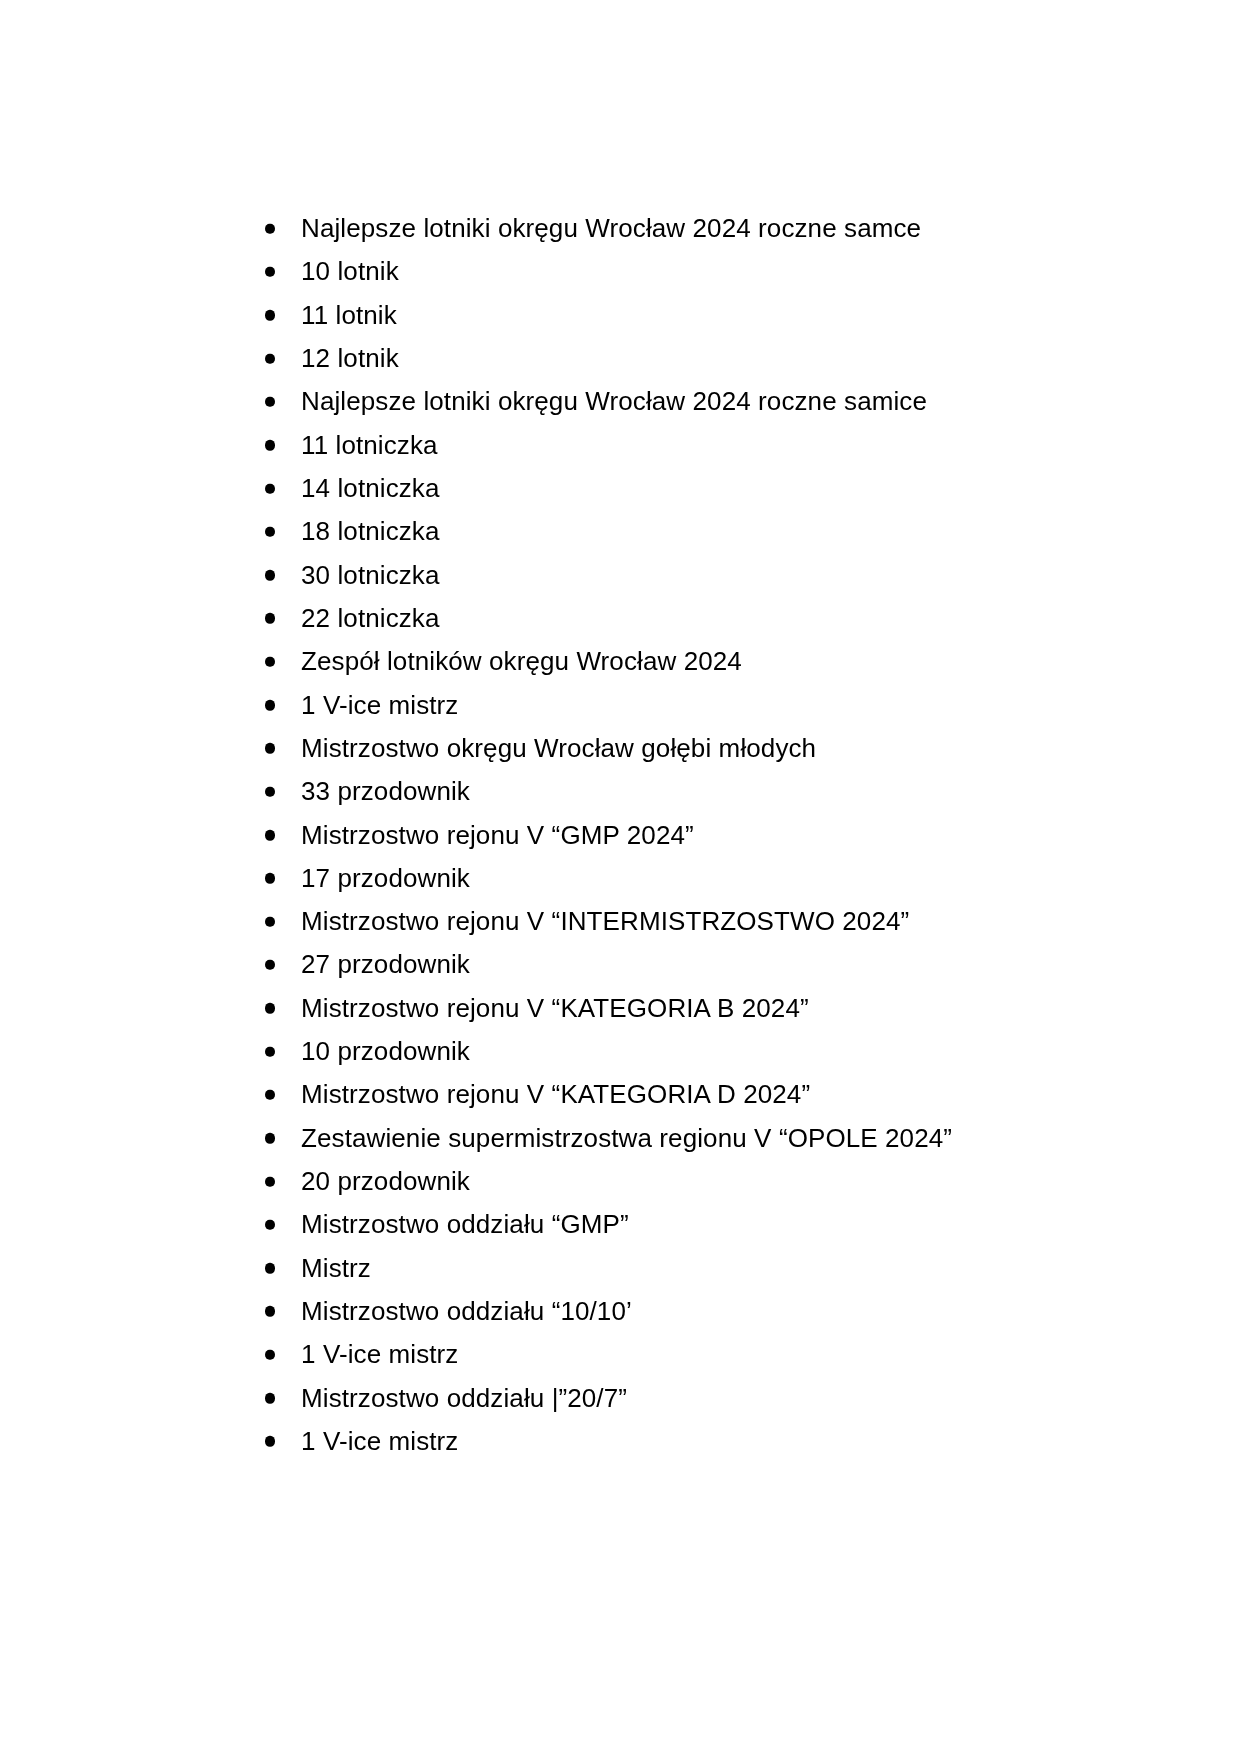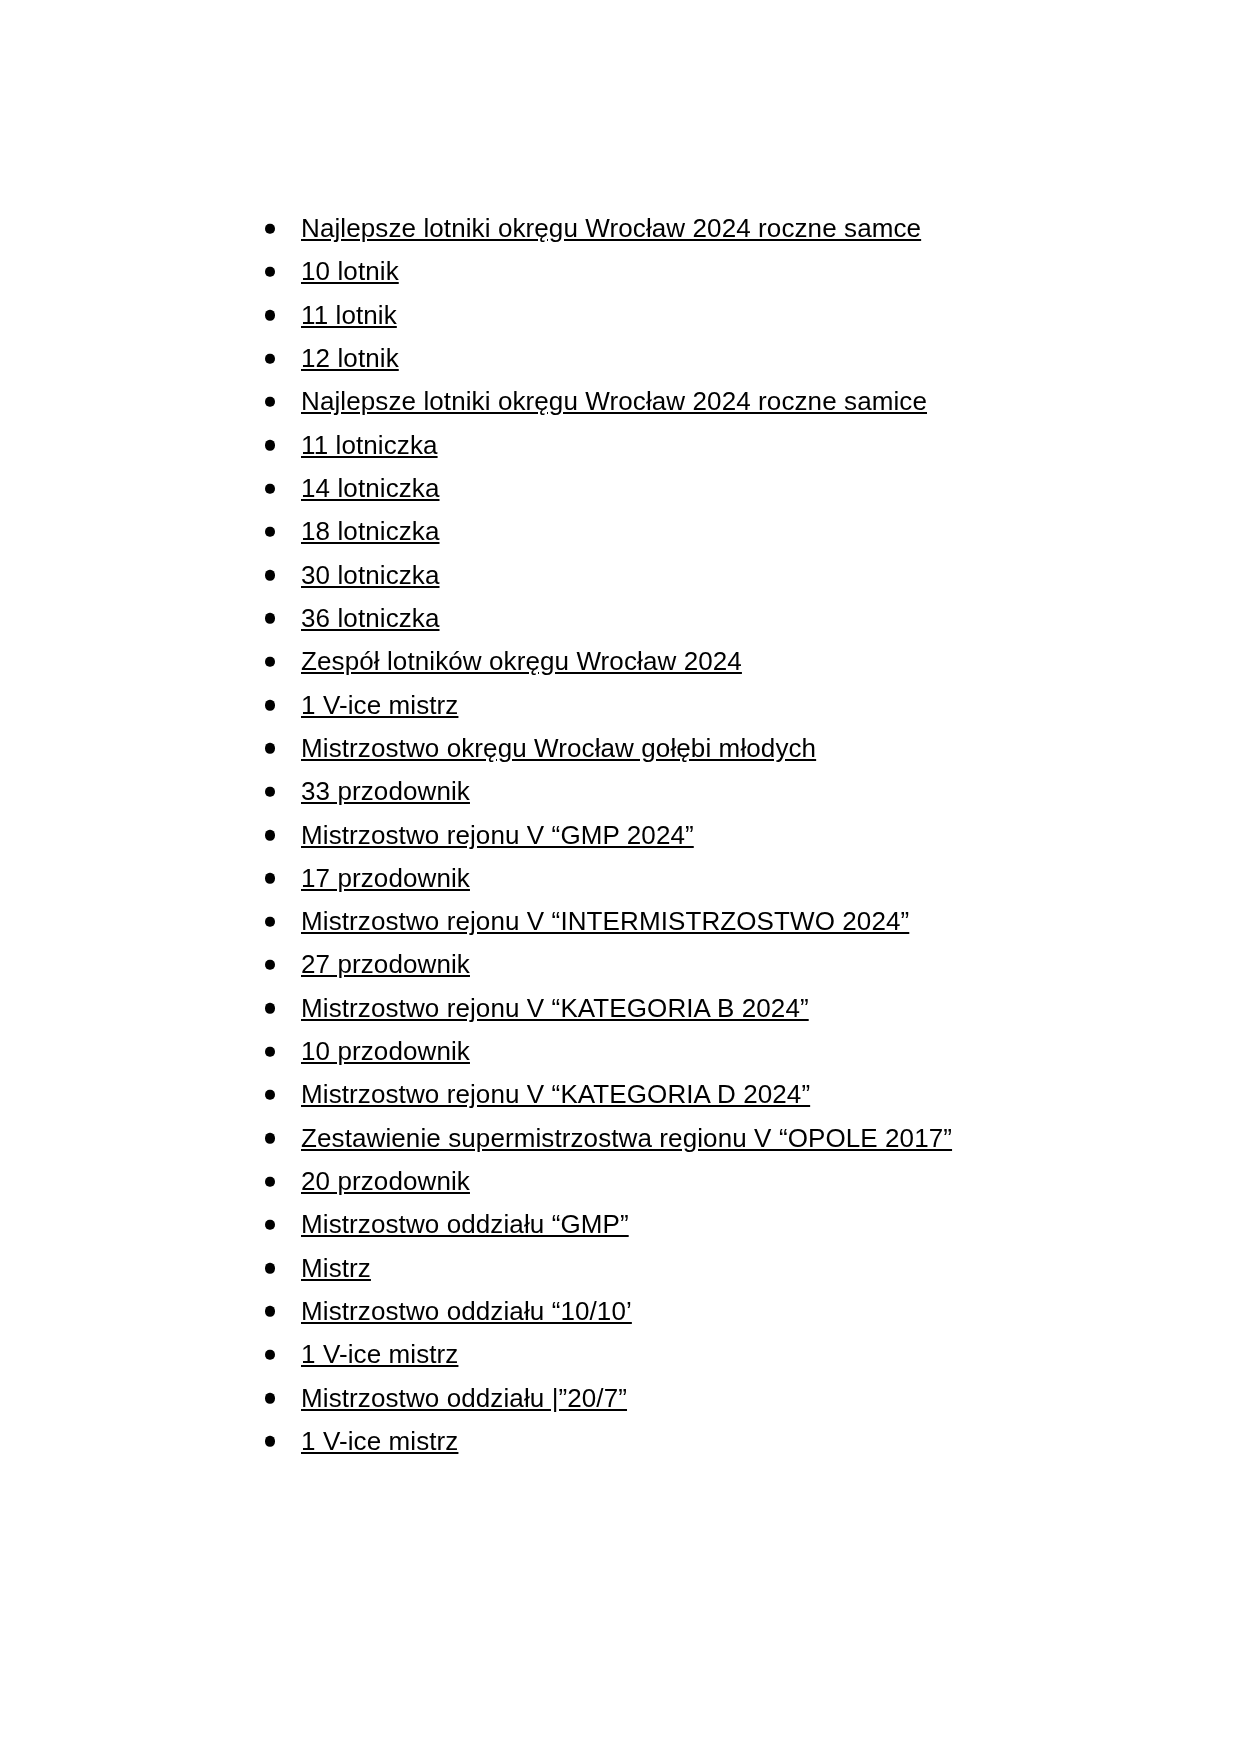--- a/index.html
+++ b/index.html
@@ -24,21 +24,20 @@
   .doc-list li {
     position: relative;
     height: 43.32px;
     padding-left: 301px;
     display: flex;
     align-items: center;
     font-size: 26px;
     letter-spacing: 0.1px;
     color: #000000;
     white-space: pre;
-    text-decoration: underline;
   }
   .bullet {
     position: absolute;
     left: 265px;
     top: 50%;
     transform: translateY(-50%);
     width: 9.5px;
     height: 10.5px;
     border-radius: 50%;
     background: #000000;
@@ -51,33 +50,33 @@
   <ul class="doc-list">
       <li><span class="bullet"></span><span>Najlepsze lotniki okręgu Wrocław 2024 roczne samce</span></li>
       <li><span class="bullet"></span><span>10 lotnik</span></li>
       <li><span class="bullet"></span><span>11 lotnik</span></li>
       <li><span class="bullet"></span><span>12 lotnik</span></li>
       <li><span class="bullet"></span><span>Najlepsze lotniki okręgu Wrocław 2024 roczne samice</span></li>
       <li><span class="bullet"></span><span>11 lotniczka</span></li>
       <li><span class="bullet"></span><span>14 lotniczka</span></li>
       <li><span class="bullet"></span><span>18 lotniczka</span></li>
       <li><span class="bullet"></span><span>30 lotniczka</span></li>
-      <li><span class="bullet"></span><span>36 lotniczka</span></li>
+      <li><span class="bullet"></span><span>22 lotniczka</span></li>
       <li><span class="bullet"></span><span>Zespół lotników okręgu Wrocław 2024</span></li>
       <li><span class="bullet"></span><span>1 V-ice mistrz</span></li>
       <li><span class="bullet"></span><span>Mistrzostwo okręgu Wrocław gołębi młodych</span></li>
       <li><span class="bullet"></span><span>33 przodownik</span></li>
       <li><span class="bullet"></span><span>Mistrzostwo rejonu V “GMP 2024”</span></li>
       <li><span class="bullet"></span><span>17 przodownik</span></li>
       <li><span class="bullet"></span><span>Mistrzostwo rejonu V “INTERMISTRZOSTWO 2024”</span></li>
       <li><span class="bullet"></span><span>27 przodownik</span></li>
       <li><span class="bullet"></span><span>Mistrzostwo rejonu V “KATEGORIA B 2024”</span></li>
       <li><span class="bullet"></span><span>10 przodownik</span></li>
       <li><span class="bullet"></span><span>Mistrzostwo rejonu V “KATEGORIA D 2024”</span></li>
-      <li><span class="bullet"></span><span>Zestawienie supermistrzostwa regionu V “OPOLE 2017”</span></li>
+      <li><span class="bullet"></span><span>Zestawienie supermistrzostwa regionu V “OPOLE 2024”</span></li>
       <li><span class="bullet"></span><span>20 przodownik</span></li>
       <li><span class="bullet"></span><span>Mistrzostwo oddziału “GMP”</span></li>
       <li><span class="bullet"></span><span>Mistrz</span></li>
       <li><span class="bullet"></span><span>Mistrzostwo oddziału “10/10’</span></li>
       <li><span class="bullet"></span><span>1 V-ice mistrz</span></li>
       <li><span class="bullet"></span><span>Mistrzostwo oddziału |”20/7”</span></li>
       <li><span class="bullet"></span><span>1 V-ice mistrz</span></li>
     </ul>
 </div>
 

